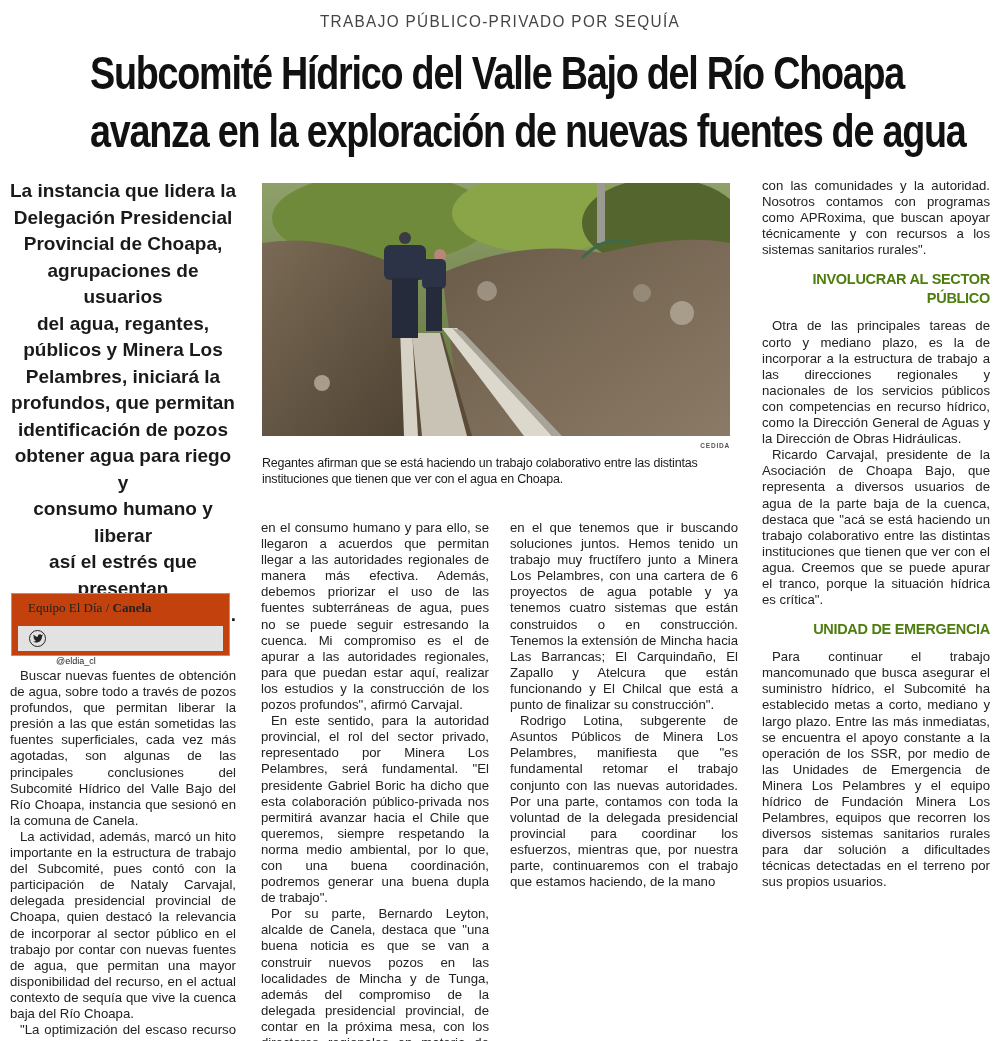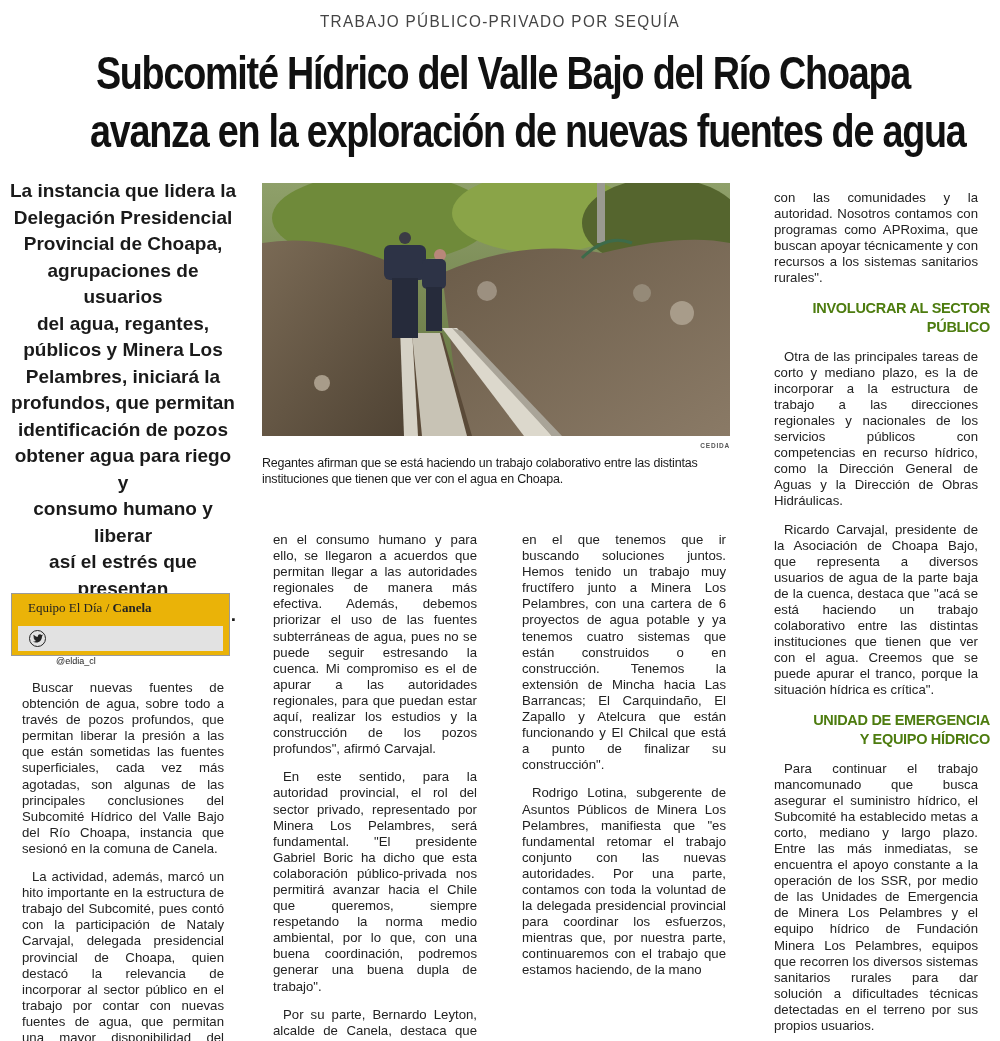--- a/index.html
+++ b/index.html
@@ -1,33 +1,33 @@
 <!DOCTYPE html>
 <html><head>
 <meta charset="utf-8">
 <style>
   html, body { margin: 0; padding: 0; background: #ffffff; }
   body { width: 1000px; height: 1041px; position: relative; overflow: hidden; color: #1a1a1a; }
   .kicker { position: absolute; top: 12px; left: 0; width: 1000px; text-align: center;
     font-family: "Liberation Sans", sans-serif; font-size: 17px; letter-spacing: 1.5px; color: #444; transform: scaleX(0.9); }
-  .headline { position: absolute; top: 44px; left: 0; width: 1000px; text-align: right;
+  .headline { position: absolute; top: 44px; left: 0; width: 1000px; text-align: left;
     font-family: "Liberation Sans", sans-serif; font-weight: bold; font-size: 46px; line-height: 58px; color: #111;
     letter-spacing: -1.5px; }
   .headline div { transform: scaleX(0.82); transform-origin: center; white-space: nowrap; }
   .lead { position: absolute; top: 178px; left: 10px; width: 226px; text-align: center;
     font-family: "Liberation Sans", sans-serif; font-weight: bold; font-size: 19px; line-height: 26.5px; color: #1a1a1a; }
   .lead span { display: block; }
-  .byline { position: absolute; top: 593px; left: 11px; width: 217px; height: 61px; border: 1px solid #9a9a9a; background: #eab308; }
+  .byline { position: absolute; top: 593px; left: 11px; width: 217px; height: 61px; border: 1px solid #9a9a9a; background: #c2410c; }
   .byline .top { font-family: "Liberation Serif", serif; font-size: 13px; padding: 6px 0 0 16px; height: 22px; color: #222; }
   .byline .top b { font-weight: bold; }
   .byline .tw { position: absolute; left: 6px; right: 6px; top: 32px; height: 25px; background: #e2e2e2; display: flex; align-items: center; }
   .tw-icon { width: 15px; height: 15px; border: 1.5px solid #222; border-radius: 50%; margin-left: 11px; display: flex; align-items: center; justify-content: center; font-size: 9px; line-height: 1; color: #222; }
   .tw-handle { font-family: "Liberation Sans", sans-serif; font-size: 9px; margin-left: 10px; color: #222; margin-top: 44px; }
   .col { position: absolute; font-family: "Liberation Sans", sans-serif; font-size: 13.2px; line-height: 16.1px; color: #222; text-align: justify; }
-  .col p { margin: 12px; text-indent: 10px; }
+  .col p { margin: 0; text-indent: 10px; }
   .col p.noindent { text-indent: 0; }
   .col1 { left: 10px; top: 668px; width: 226px; }
   .col2 { left: 261px; top: 520px; width: 228px; }
   .col3 { left: 510px; top: 520px; width: 228px; }
   .col4 { left: 762px; top: 178px; width: 228px; }
   .subhead { font-family: "Liberation Sans", sans-serif; font-weight: bold; font-size: 14.5px; line-height: 19px; color: #4d7c0f; margin: 12px 0 10px 0; text-indent: 0; text-align: right; letter-spacing: -0.3px; }
   .photo { position: absolute; left: 262px; top: 183px; width: 468px; height: 253px; overflow: hidden; background: #6b5d4c; }
   .credit { position: absolute; left: 262px; top: 442px; width: 468px; text-align: right; font-family: "Liberation Sans", sans-serif; font-weight: bold; font-size: 6.5px; letter-spacing: 0.8px; color: #555; }
   .caption { position: absolute; left: 262px; top: 455px; width: 470px; font-family: "Liberation Sans", sans-serif; font-weight: normal; font-size: 12.5px; line-height: 16px; color: #1a1a1a; letter-spacing: -0.2px; }
 </style>
@@ -138,16 +138,15 @@
   <p>Rodrigo Lotina, subgerente de Asuntos Públicos de Minera Los Pelambres, manifiesta que "es fundamental retomar el trabajo conjunto con las nuevas autoridades. Por una parte, contamos con toda la voluntad de la delegada presidencial provincial para coordinar los esfuerzos, mientras que, por nuestra parte, continuaremos con el trabajo que estamos haciendo, de la mano</p>
 </div>
 
 <div class="col col4">
   <p class="noindent">con las comunidades y la autoridad. Nosotros contamos con programas como APRoxima, que buscan apoyar técnicamente y con recursos a los sistemas sanitarios rurales".</p>
   <div class="subhead">INVOLUCRAR AL SECTOR PÚBLICO</div>
   <p>Otra de las principales tareas de corto y mediano plazo, es la de incorporar a la estructura de trabajo a las direcciones regionales y nacionales de los servicios públicos con competencias en recurso hídrico, como la Dirección General de Aguas y la Dirección de Obras Hidráulicas.</p>
   <p>Ricardo Carvajal, presidente de la Asociación de Choapa Bajo, que representa a diversos usuarios de agua de la parte baja de la cuenca, destaca que "acá se está haciendo un trabajo colaborativo entre las distintas instituciones que tienen que ver con el agua. Creemos que se puede apurar el tranco, porque la situación hídrica es crítica".</p>
   <div class="subhead">
     <div>UNIDAD DE EMERGENCIA</div>
-    <div>Y EQUIPO HÍDRICO</div>
   </div>
   <p>Para continuar el trabajo mancomunado que busca asegurar el suministro hídrico, el Subcomité ha establecido metas a corto, mediano y largo plazo. Entre las más inmediatas, se encuentra el apoyo constante a la operación de los SSR, por medio de las Unidades de Emergencia de Minera Los Pelambres y el equipo hídrico de Fundación Minera Los Pelambres, equipos que recorren los diversos sistemas sanitarios rurales para dar solución a dificultades técnicas detectadas en el terreno por sus propios usuarios.</p>
 </div>
 
 </body></html>

